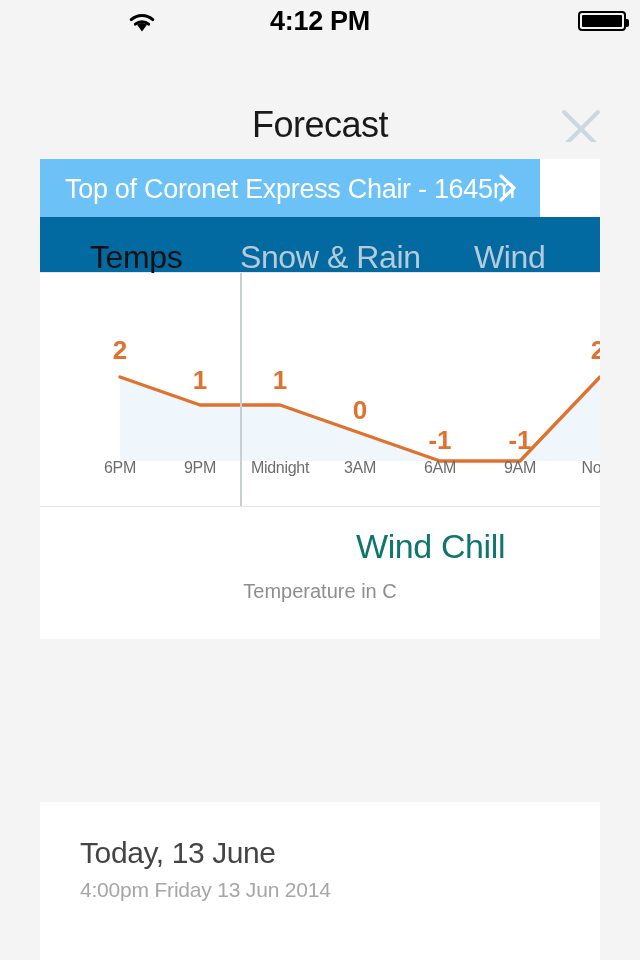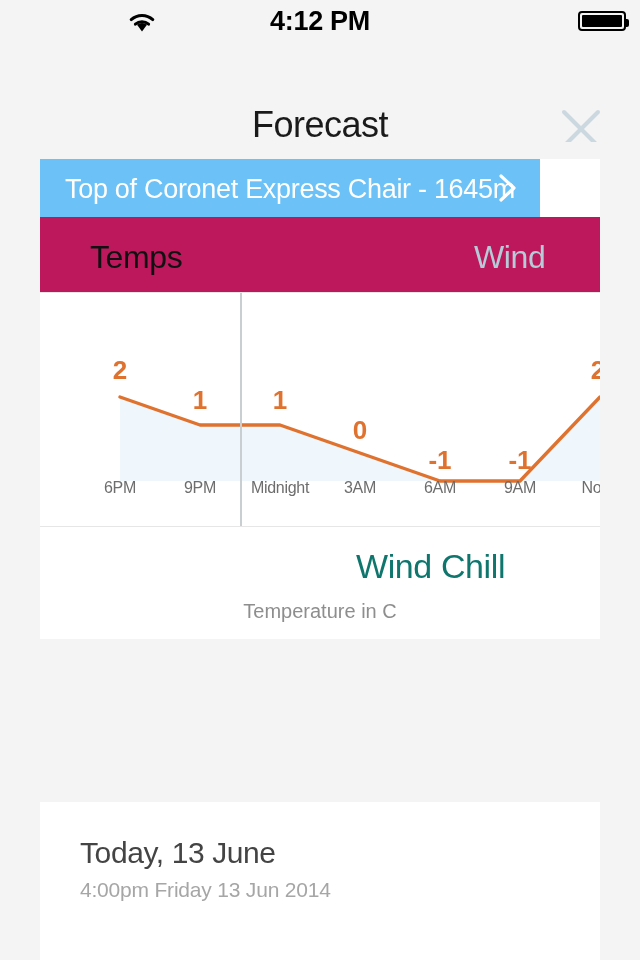--- a/index.html
+++ b/index.html
@@ -68,21 +68,21 @@
   .loc-bar .loc-text{
     position:absolute; left:0; right:0; top:15px;
     text-align:center; font-size:27px; color:#fff; font-weight:400;
     letter-spacing:-0.3px;
   }
   .loc-bar .chev{
     position:absolute; right:22px; top:14px; width:20px; height:30px;
   }
 
   .tabrow{
-    position:relative; height:76px; width:560px; background:#be185d;
+    position:relative; height:56px; width:560px; background:#0369a1;
     border-bottom:1px solid #e6e6e6;
   }
   .tab{
     position:absolute; top:22px; font-size:32px; letter-spacing:-0.4px;
     cursor:pointer; white-space:nowrap;
   }
   .tab.active{ color:#111; }
   .tab.idle{ color:#b6cbd8; }
 
   
@@ -164,20 +164,21 @@
       <div class="loc-text">Top of Coronet Express Chair - 1645m</div>
       <div class="chev">
         <svg width="20" height="30" viewBox="0 0 20 30">
           <polyline points="3,3 16,15 3,27" fill="none" stroke="#fff" stroke-width="3.2" stroke-linecap="round" stroke-linejoin="round"></polyline>
         </svg>
       </div>
     </div>
 
     <div class="tabrow">
       <div class="tab active" style="left:50px">Temps</div>
+      <div class="tab idle" style="left:200px">Snow &amp; Rain</div>
       <div class="tab idle" style="left:434px">Wind</div>
     </div>
 
     <div class="chartbox">
       <svg class="chart-svg" width="560" height="234" viewBox="0 0 560 234">
         <path id="chart-fill" fill="#eff7fc" stroke="none" d="M80 104 L160 132 L240 132 L320 160 L400 188 L480 188 L560 104 L560 188 L80 188 Z"></path>
         <path id="chart-line" fill="none" stroke="#e0722f" stroke-width="3.4" stroke-linejoin="round" stroke-linecap="round" d="M80 104 L160 132 L240 132 L320 160 L400 188 L480 188 L560 104"></path>
       </svg>
       <div class="vline"></div>
 

